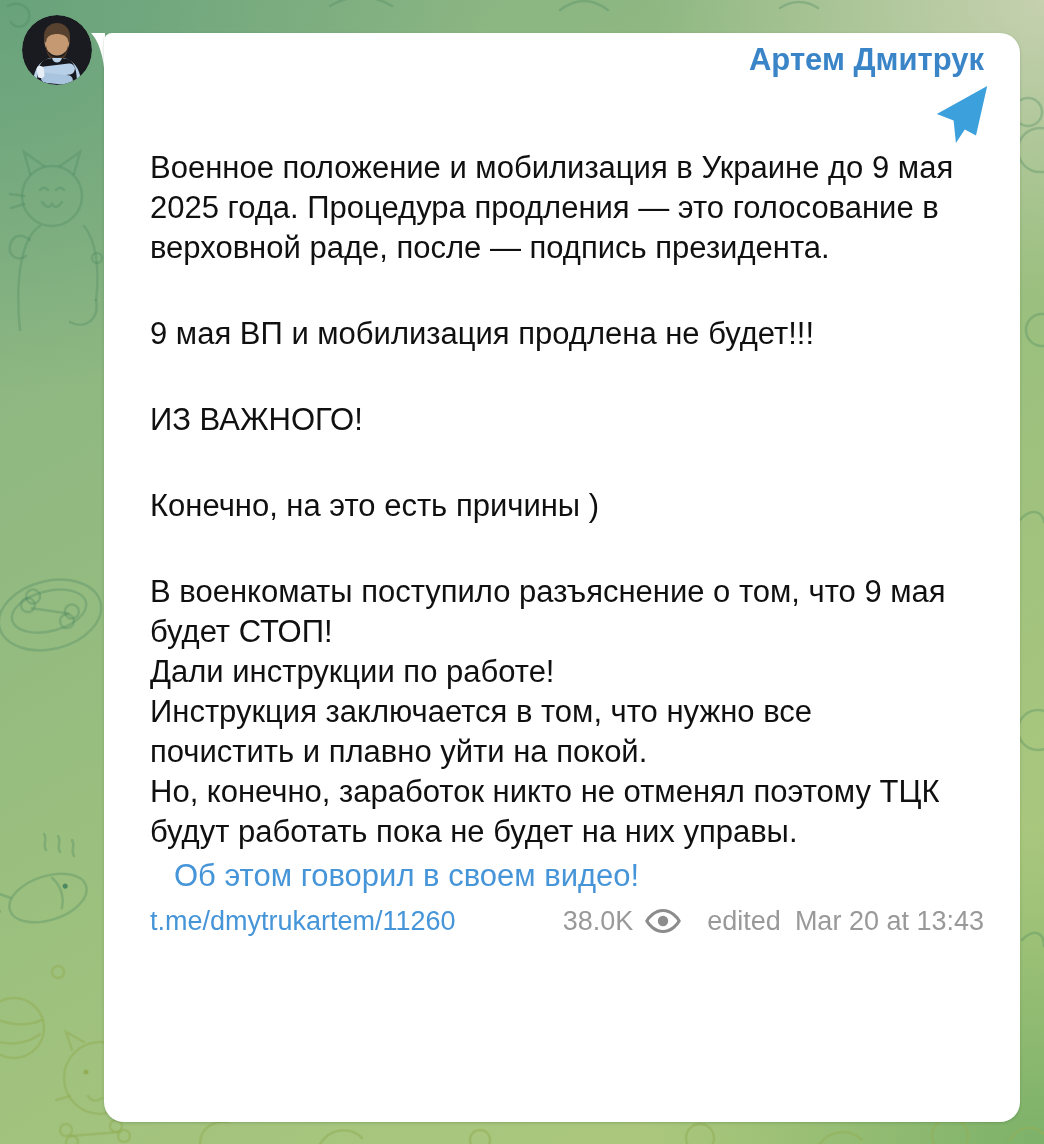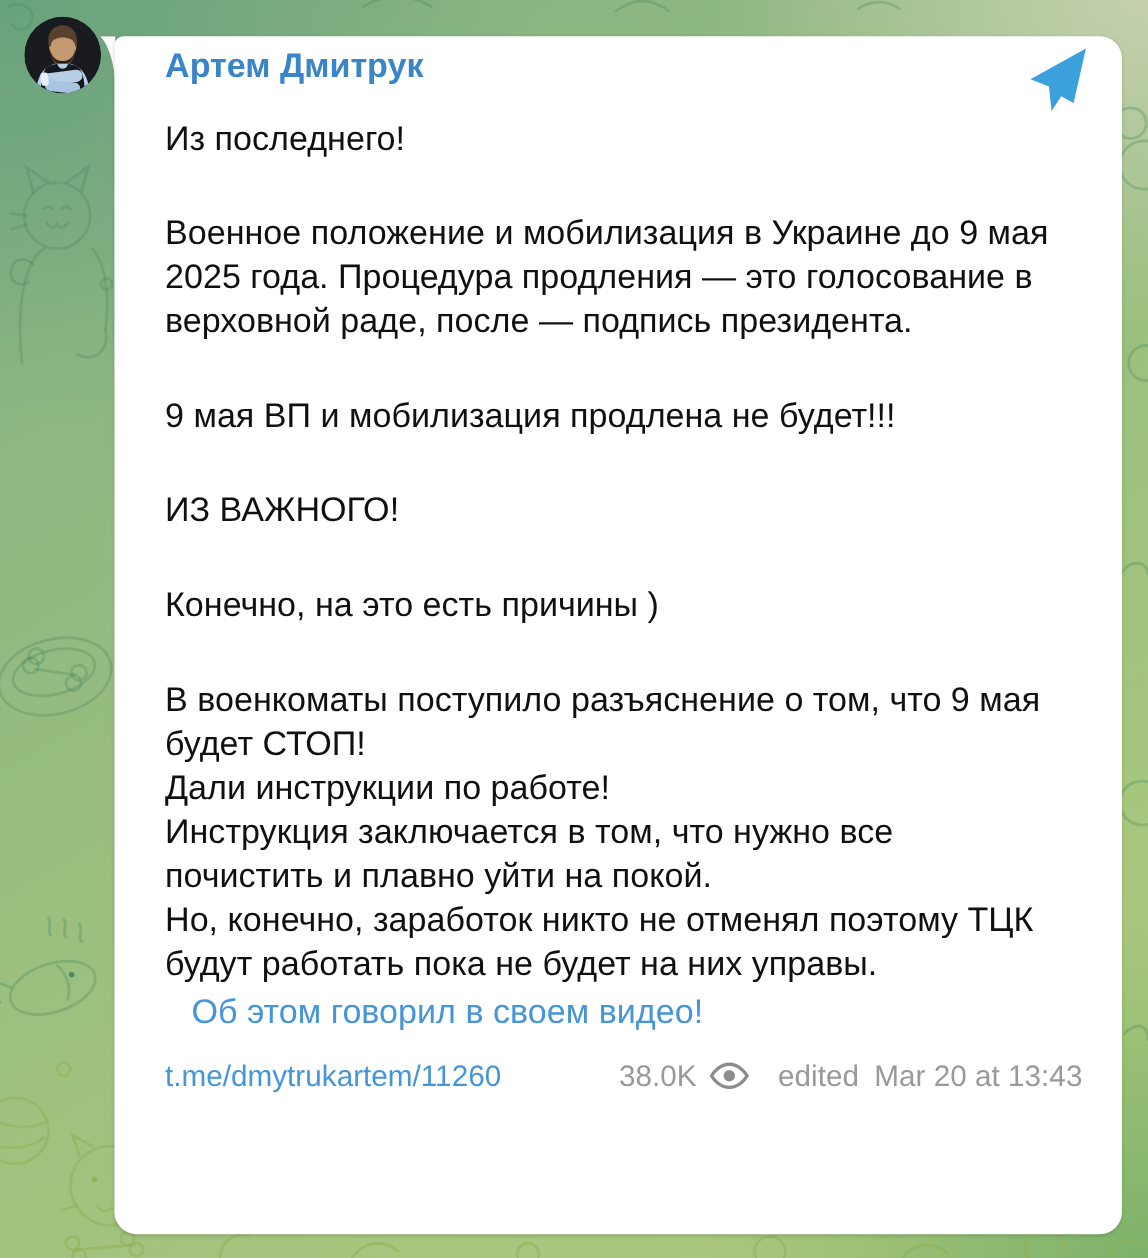--- a/index.html
+++ b/index.html
@@ -14,27 +14,27 @@
   }
   .doodles{position:absolute;left:0;top:0;z-index:0;pointer-events:none;}
   .bubble{
     position:absolute;left:104px;top:33px;width:916px;height:1089px;
     background:#ffffff;border-radius:8px 20px 20px 20px;
     padding:6px 36px 23px 46px;box-sizing:border-box;
     box-shadow:0 1px 3px rgba(40,80,45,0.25);z-index:1;overflow:hidden;
   }
   .bubble-tail{position:absolute;left:91px;top:33px;z-index:1;}
   .avatar{position:absolute;left:22px;top:15px;width:70px;height:70px;border-radius:50%;z-index:2;overflow:hidden;}
-  .header-row{display:flex;align-items:flex-start;justify-content:space-between;}
+  .header-row{display:flex;align-items:flex-end;justify-content:space-between;flex-direction:column;}
   .channel-name{font-size:31px;font-weight:bold;color:#3a84c8;line-height:42px;white-space:pre;}
   .plane{margin-top:3px;margin-right:-6px;flex:0 0 auto;}
   .para{margin:46px 0 0;font-size:31px;line-height:40px;color:#101010;white-space:pre;}
   .para:first-child{margin-top:2px;}
   .para.link{margin-top:4px;color:#4695d8;cursor:pointer;margin-left:24px;}
-  .footer{display:flex;align-items:center;margin-top:20px;font-size:27px;line-height:36px;color:#999999;white-space:pre;}
+  .footer{display:flex;align-items:center;margin-top:7px;font-size:27px;line-height:36px;color:#999999;white-space:pre;}
   .permalink{color:#4695d8;cursor:pointer;}
   .views{margin-left:auto;}
   .eye{margin:0 26px 0 12px;flex:0 0 auto;}
   .edited{margin-right:14px;}
 </style>
 </head>
 <body>
 
 <svg class="doodles" width="1044" height="1144" viewBox="0 0 1044 1144">
   <g fill="none" stroke="#4c8961" stroke-opacity="0.33" stroke-width="2.5" stroke-linecap="round">
@@ -131,21 +131,20 @@
 
 <div class="bubble">
   <div class="header-row">
     <div class="channel-name">Артем Дмитрук</div>
     <svg class="plane" width="56" height="62" viewBox="0 0 60 66">
       <path d="M57 2 L3 32 L21 39 L23.5 63 L33 48.5 L45 55 Z" fill="#3ca0dc"></path>
     </svg>
   </div>
 
   <div>
-      <p class="para">Из последнего!</p>
       <p class="para">Военное положение и мобилизация в Украине до 9 мая
 2025 года. Процедура продления — это голосование в
 верховной раде, после — подпись президента.</p>
       <p class="para">9 мая ВП и мобилизация продлена не будет!!!</p>
       <p class="para">ИЗ ВАЖНОГО!</p>
       <p class="para">Конечно, на это есть причины )</p>
       <p class="para">В военкоматы поступило разъяснение о том, что 9 мая
 будет СТОП!
 Дали инструкции по работе!
 Инструкция заключается в том, что нужно все

